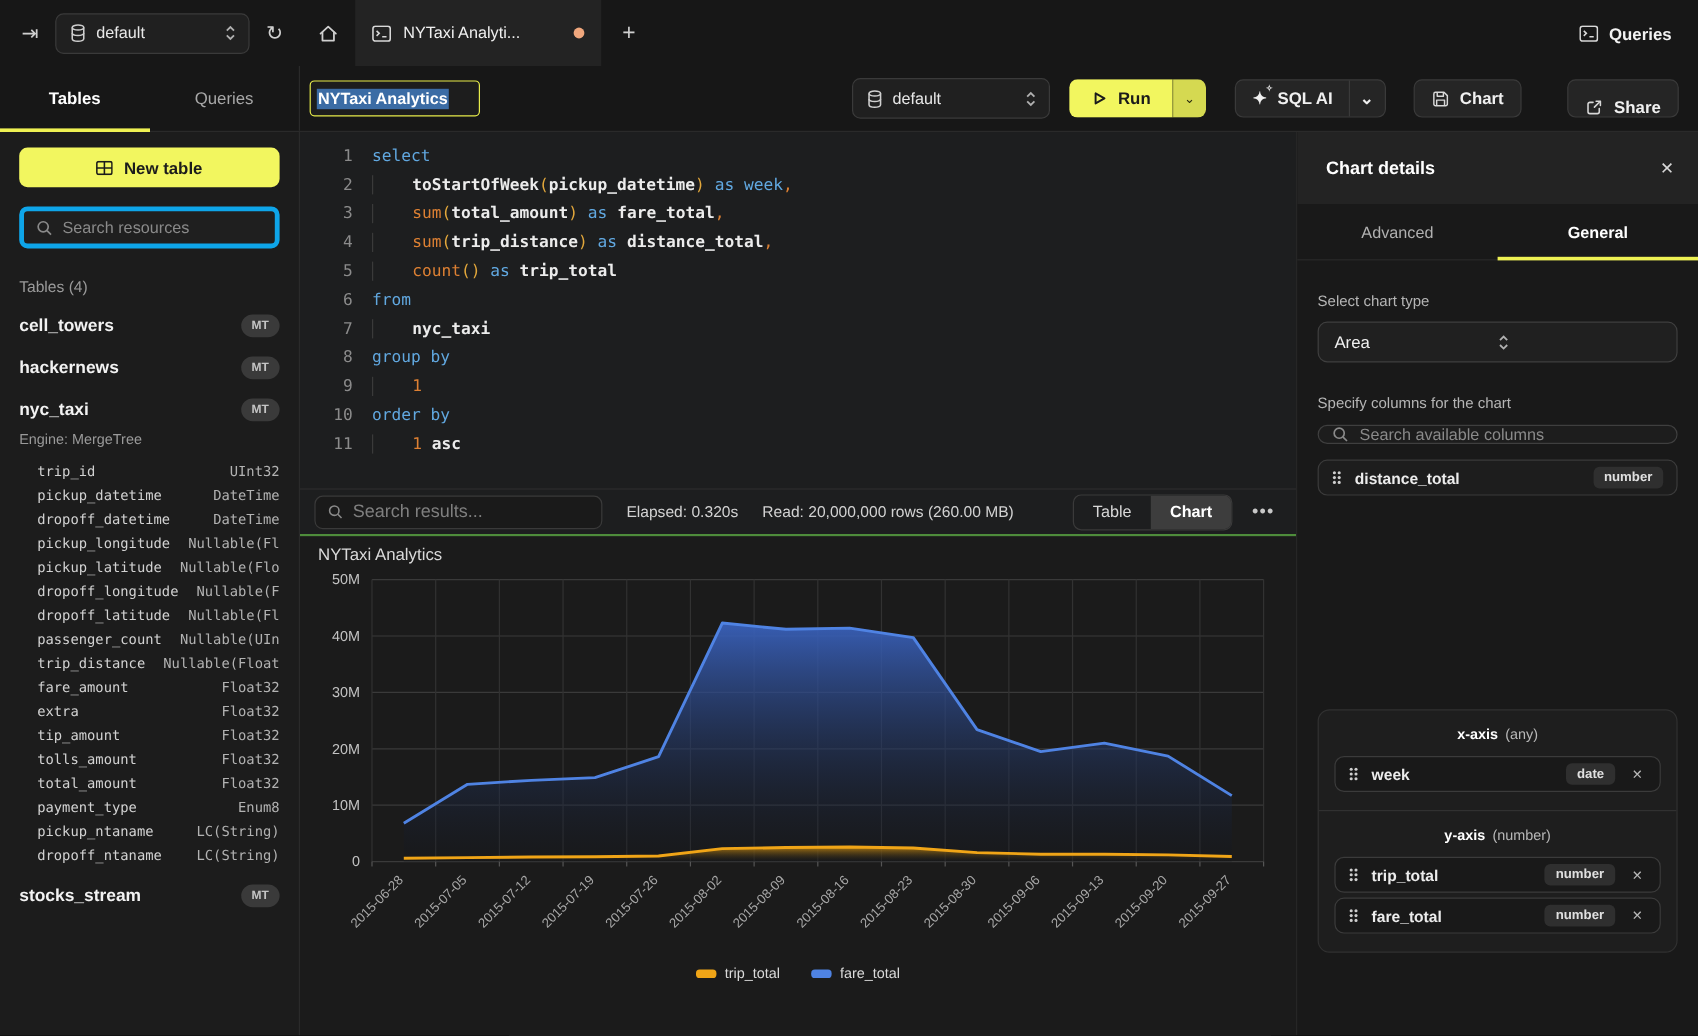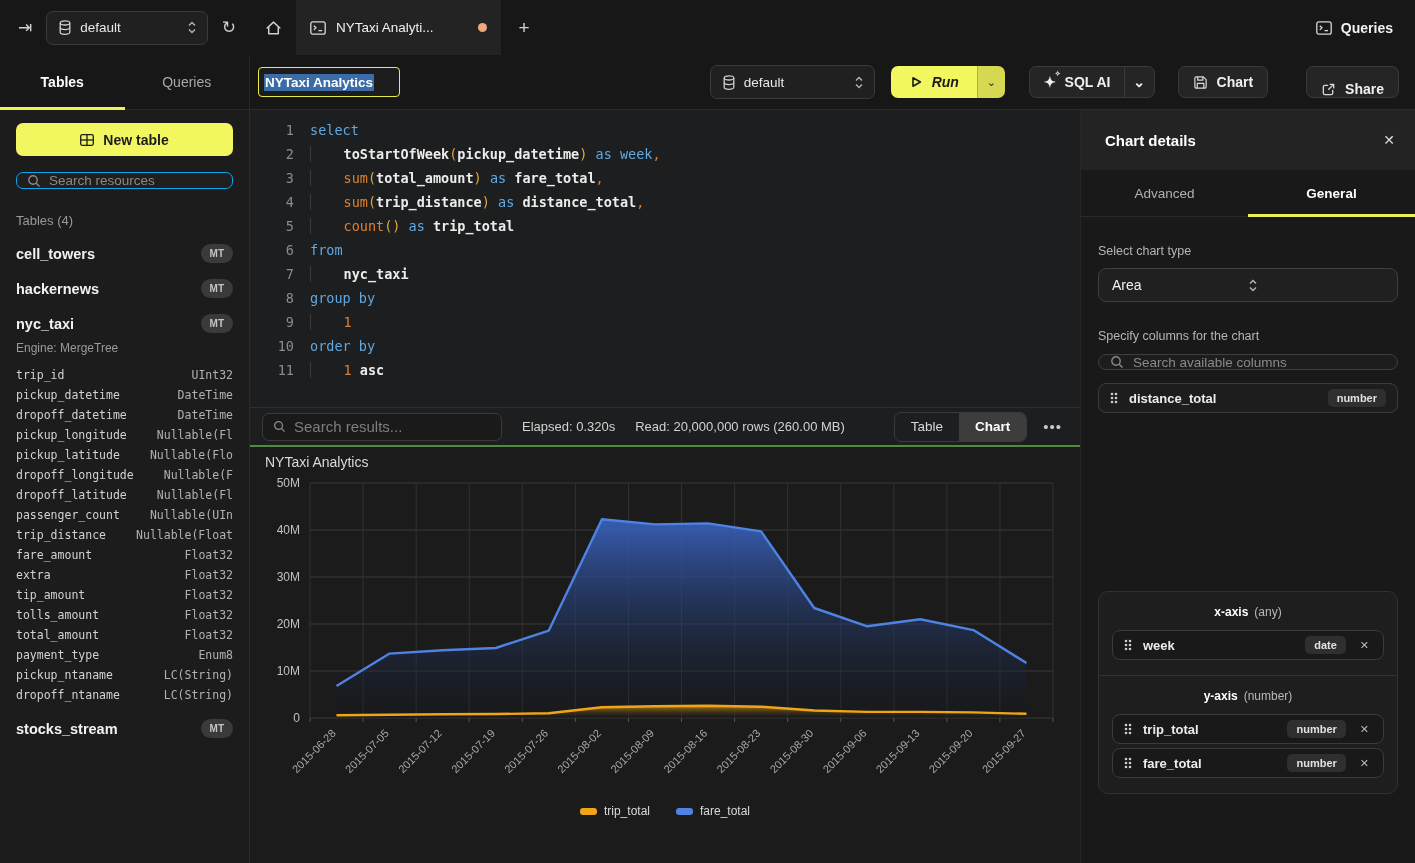--- a/index.html
+++ b/index.html
@@ -32,21 +32,21 @@
   .s-tab { flex:1; display:flex; align-items:center; justify-content:center; font-size:14px;
            color:#a8a8a8; cursor:pointer; position:relative; }
   .s-tab.active { color:#ffffff; font-weight:700; }
   .s-tab.active::after { content:""; position:absolute; left:0; right:0; bottom:-1px; height:3px; background:#eef153; }
   .toolbar { flex:1; display:flex; align-items:center; padding:0 16px 0 8px; gap:0; }
   .title-input { width:142px; height:30px; border:1.5px solid #e7ec4b; border-radius:4px; background:#1d1d1d;
                  display:flex; align-items:center; padding:0 5px; overflow:hidden; }
   .title-input .sel { background:#3b6ca5; color:#fff; font-size:13.5px; font-weight:700; white-space:nowrap; padding:1px 1px; }
   .toolbar .db-select { flex:0 0 165px; margin-left:auto; }
   .run-btn { margin-left:16px; height:32px; display:flex; align-items:stretch; border-radius:7px; overflow:hidden; cursor:pointer; }
-  .run-main { background:#f2f65f; display:flex; align-items:center; gap:9px; padding:0 18px;font-style:italic; }
+  .run-main { background:#f2f65f; display:flex; align-items:center; gap:9px; padding:0 18px; }
   .run-main span { color:#1b1b1b; font-size:14px; font-weight:700; }
   .run-caret { background:#d5d951; width:28px; display:flex; align-items:center; justify-content:center;
                color:#2a2a10; font-size:11px; border-left:1px solid rgba(0,0,0,.18); }
   .ghost-btn { height:32px; display:flex; align-items:center; gap:9px; padding:0 14px; background:#252525;
                border:1px solid #3a3a3a; border-radius:7px; cursor:pointer; }
   .ghost-btn span { font-size:14px; font-weight:700; color:#f0f0f0; }
   .sqlai-btn { margin-left:24px; padding-right:0; }
   .sqlai-caret { width:30px; align-self:stretch; display:flex; align-items:center; justify-content:center;
                  color:#b8b8b8; font-size:11px; border-left:1px solid #3a3a3a; margin-left:4px; }
   .save-btn { margin-left:23px; }
@@ -56,32 +56,32 @@
 
   
   .row3 { flex:1; display:flex; min-height:0; }
 
   
   .sidebar { width:250px; flex:0 0 250px; border-right:1px solid #2a2a2a; background:#1c1c1c;
              padding:13px 16px 0 16px; overflow:hidden; }
   .new-table-btn { height:33px; background:#f2f65f; border-radius:7px; display:flex; align-items:center;
                    justify-content:center; gap:9px; cursor:pointer; }
   .new-table-btn span { color:#1b1b1b; font-size:14px; font-weight:700; }
-  .side-search { margin-top:16px; height:17px; border:1px solid #0ea5e9; border-radius:7px; background:#1f1f1f;
+  .side-search { margin-top:16px; height:35px; border:4px solid #0ea5e9; border-radius:7px; background:#1f1f1f;
                  display:flex; align-items:center; gap:8px; padding:0 10px; }
   .side-search .ph, .rp-search .ph { color:#8a8a8a; font-size:13.5px; }
   .sec-label { margin-top:24px; font-size:13px; color:#9a9a9a; }
   .tbl-row { margin-top:16px; display:flex; align-items:center; justify-content:space-between; cursor:pointer; }
   .tbl-row .nm { font-size:14.5px; font-weight:700; color:#f2f2f2; }
   .mt-badge { background:#3a3a3a; color:#c4c4c4; font-size:10px; font-weight:700; padding:4px 9px; border-radius:10px; }
   .engine { margin-top:8px; font-size:12px; color:#9a9a9a; }
   .cols { margin-top:10px; }
   .col-row { display:flex; justify-content:space-between; font-family:"DejaVu Sans Mono", monospace;
              font-size:11.5px; line-height:20px; white-space:nowrap; overflow:hidden; }
-  .col-row .cn { color:#d2d2d2; }
+  .col-row .cn { color:#d2d2d2;margin-left:15px; }
   .col-row .ct { color:#b2b2b2; }
   .stocks { margin-top:14px; }
 
   
   .main { flex:1; display:flex; flex-direction:column; min-width:0; background:#1d1e1f; }
   .editor { height:297px; flex:0 0 297px; display:flex; padding-top:8px; overflow:hidden;
             font-family:"DejaVu Sans Mono", monospace; font-size:13.5px; line-height:24px; }
   .gutter { width:44px; flex:0 0 44px; text-align:right; color:#8b8b8b; user-select:none; }
   .codecol { flex:1; padding-left:16px; white-space:pre; }
   .tk-kw { color:#61a8e0; } .tk-fn { color:#dd8033; } .tk-par { color:#e2a73b; }

